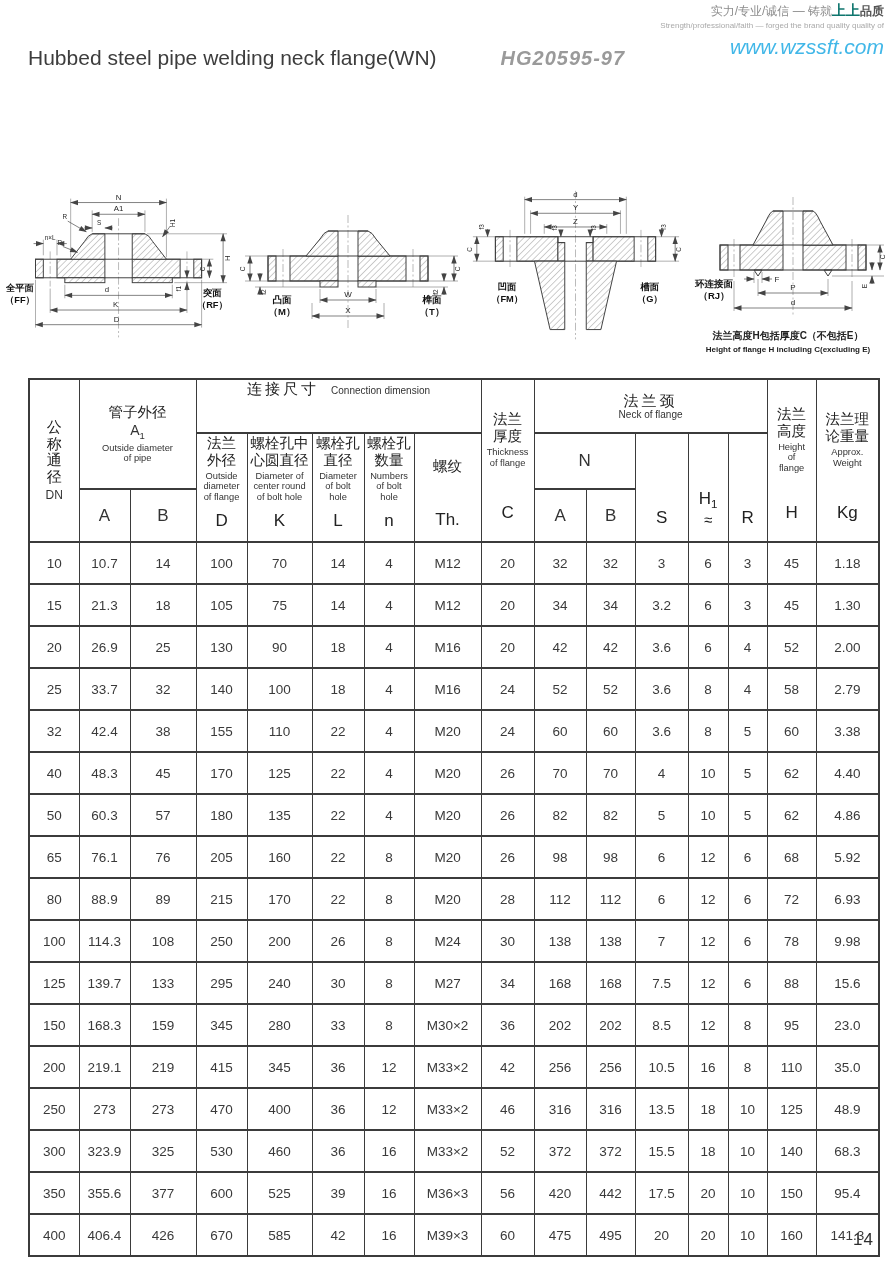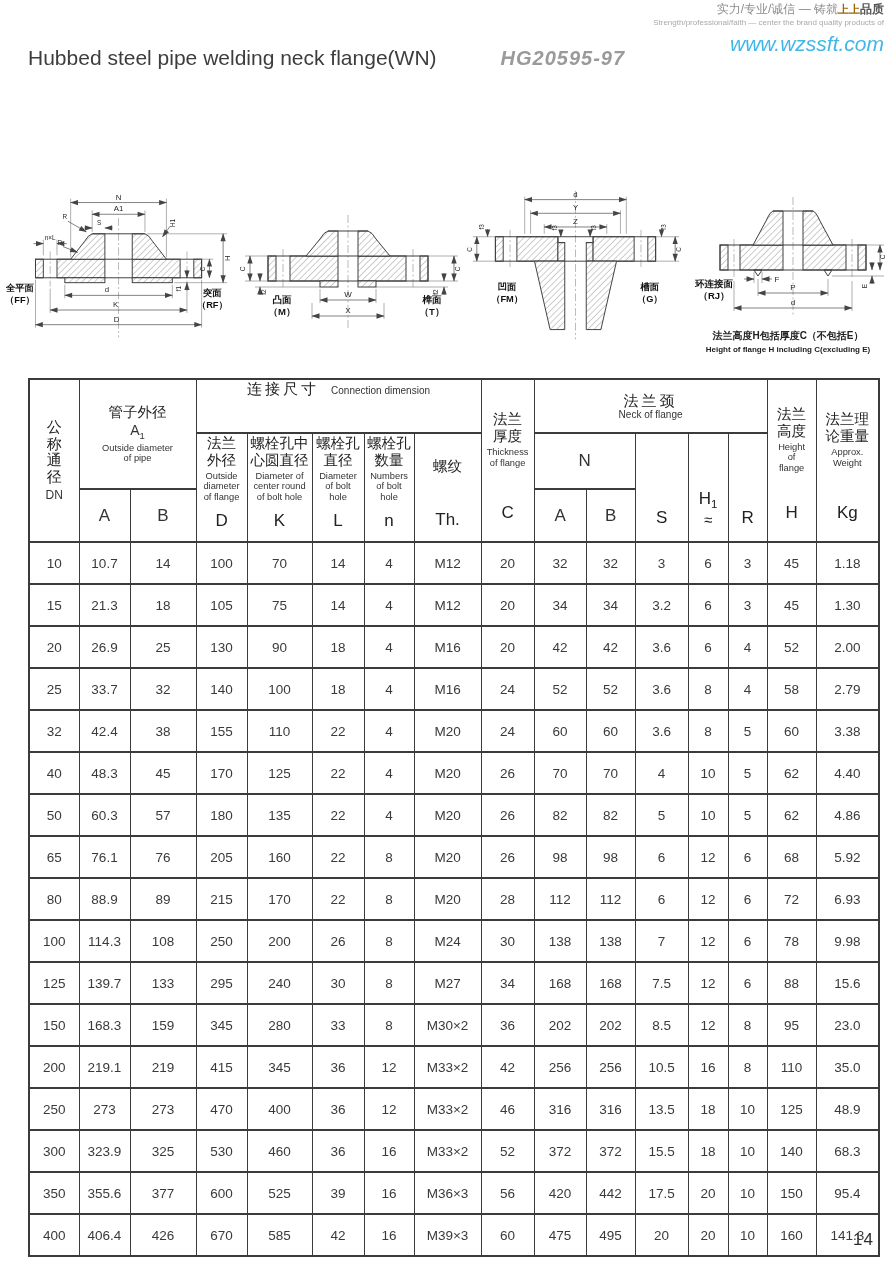--- a/index.html
+++ b/index.html
@@ -1,21 +1,21 @@
 <!DOCTYPE html>
 <html><head>
 <meta charset="utf-8">
 <style>
   html,body{margin:0;padding:0;background:#fff;}
   body{width:894px;height:1261px;position:relative;font-family:"Liberation Sans",sans-serif;color:#333;overflow:hidden;}
 
   
   .brand{position:absolute;top:2px;right:10px;text-align:right;line-height:1.25;}
   .brand .l1{font-size:12px;color:#8c8c8c;}
-  .brand .l1 .b{font-weight:bold;color:#a16207;font-size:11px;}
+  .brand .l1 .b{font-weight:bold;color:#0f766e;font-size:14px;}
   .brand .l1 .p{font-weight:bold;color:#555;}
   .brand .l2{font-size:8px;color:#a9a9a9;margin-top:1px;}
   .brand .l3{font-size:21px;font-style:italic;color:#41b7e8;margin-top:3px;}
 
   
   .titleblock{position:absolute;left:28px;top:40px;width:850px;}
   .titleblock .main{font-size:30px;color:#2a2a2a;letter-spacing:0.5px;white-space:nowrap;}
   .titleblock .subrow{margin-top:6px;display:flex;align-items:center;}
   .titleblock .sub-en{font-size:21px;color:#3d3d3d;}
   .titleblock .std{font-size:20px;font-style:italic;font-weight:bold;color:#9a9a9a;margin-left:64px;letter-spacing:1px;}
@@ -79,21 +79,21 @@
         <path d="M0.5,0.8 L8.5,3.5 L0.5,6.2 Z" fill="#444"></path>
       </marker>
   <marker id="aS" markerWidth="9" markerHeight="7" refX="1" refY="3.5" orient="auto" markerUnits="userSpaceOnUse">
         <path d="M8.5,0.8 L0.5,3.5 L8.5,6.2 Z" fill="#444"></path>
       </marker>
 </defs>
 </svg>
 
 <div class="brand">
   <div class="l1"><span>实力/专业/诚信 — 铸就</span><span class="b">上上</span><span class="p">品质</span></div>
-  <div class="l2">Strength/professional/faith — center the brand quality products of</div>
+  <div class="l2">Strength/professional/faith — forged the brand quality quality of</div>
   <div class="l3">www.wzssft.com</div>
 </div>
 
 <div class="titleblock">
   <div class="subrow">
     <div class="sub-en">Hubbed steel pipe welding neck flange(WN)</div>
     <div class="std">HG20595-97</div>
   </div>
 </div>
 

